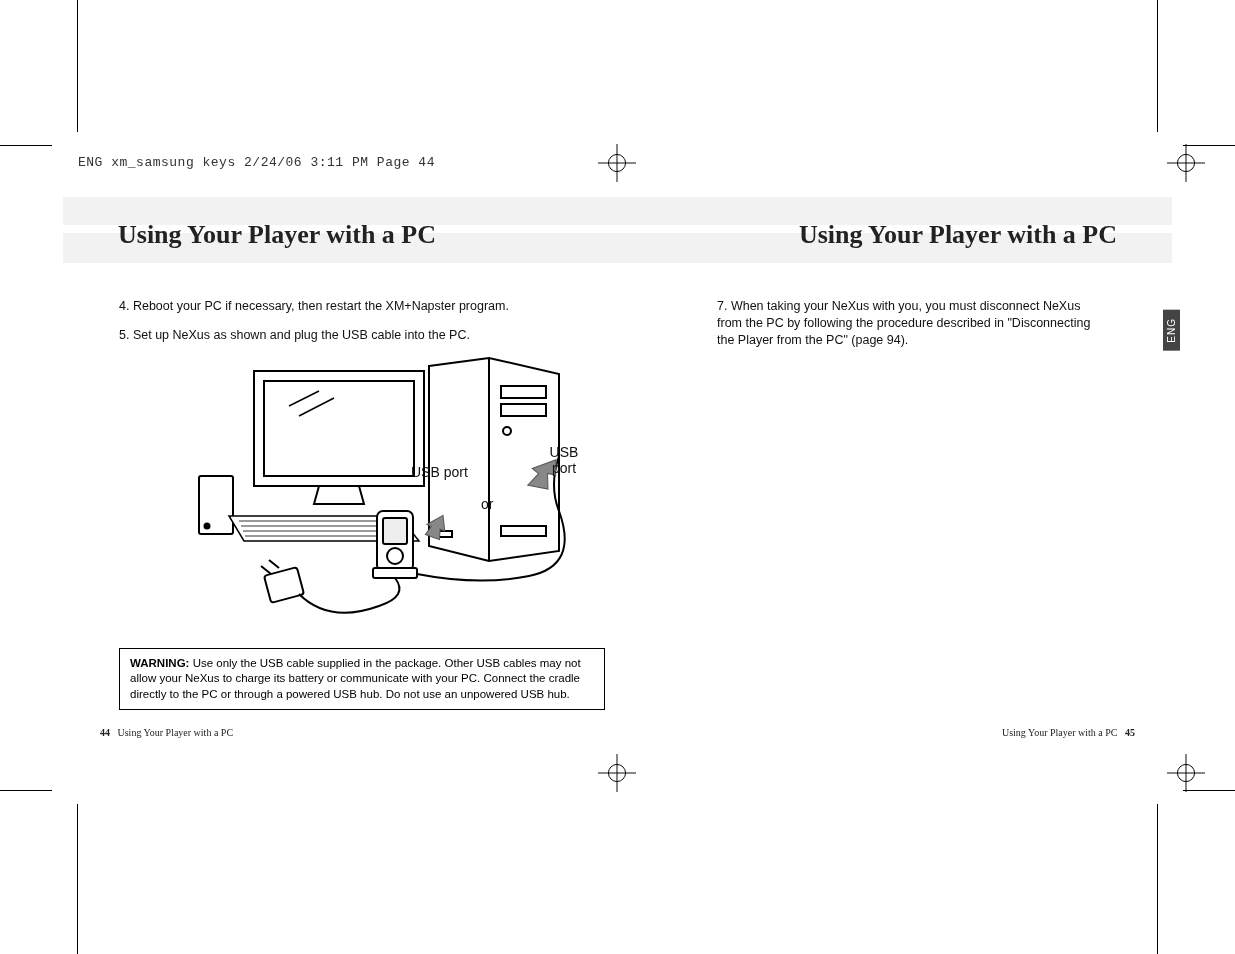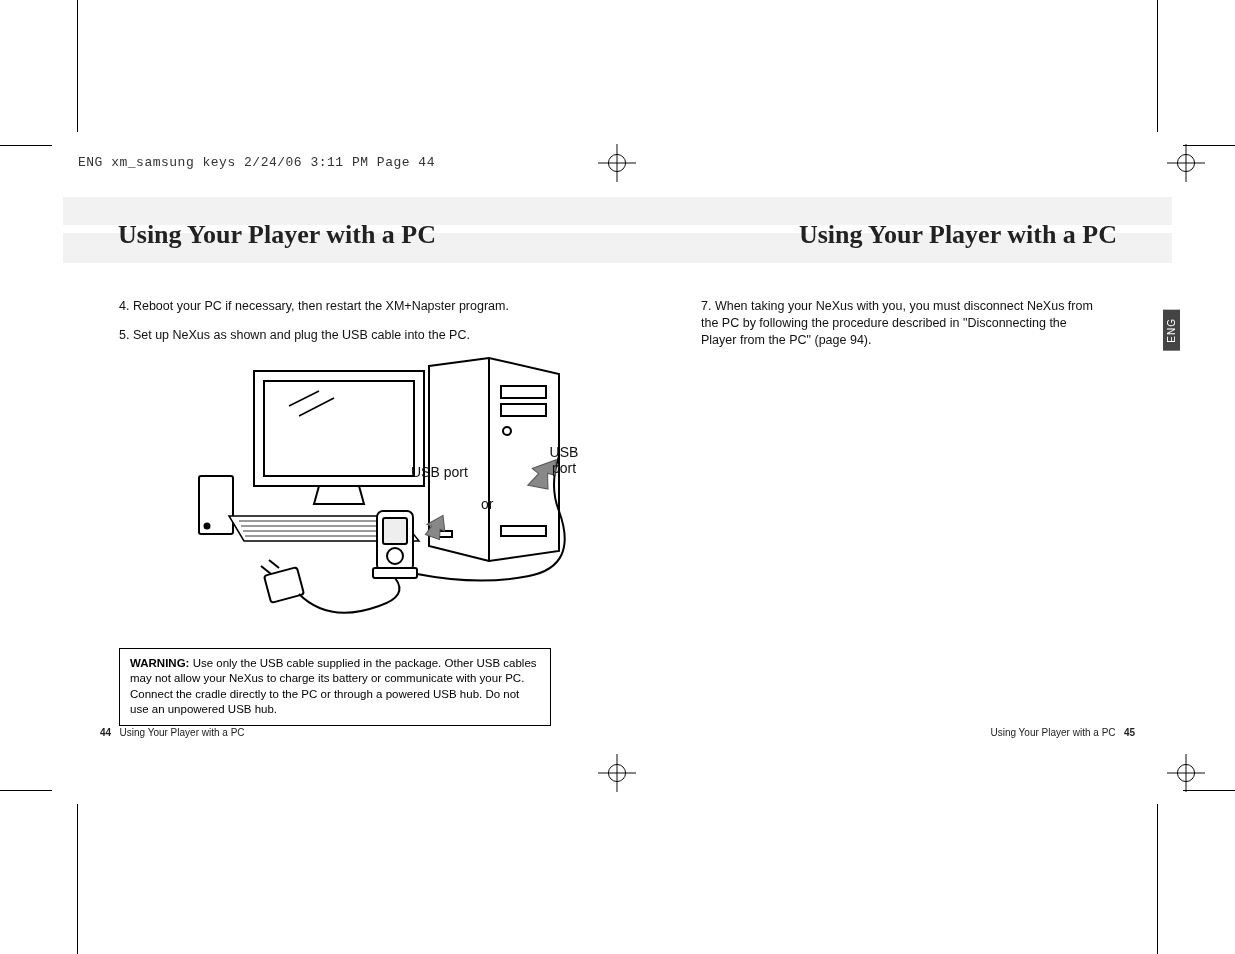--- a/index.html
+++ b/index.html
@@ -92,21 +92,21 @@
     font-size: 14px;
     color: #111;
     text-align: center;
   }
 
   .warning {
     border: 1px solid #000;
     padding: 7px 10px;
     font-size: 11.5px;
     line-height: 1.35;
-    width: 432px;
+    width: 486px;
     margin-top: 4px;
   }
   .warning b { font-weight: bold; }
 
   .eng-tab {
     position: absolute;
     right: -8px;
     top: 20px;
     background: #444;
     color: #fff;
@@ -116,20 +116,21 @@
     writing-mode: vertical-rl;
     text-orientation: mixed;
     transform: rotate(180deg);
   }
 
   .footer-left, .footer-right {
     position: absolute;
     bottom: 216px;
     font-size: 10px;
     color: #222;
+    font-family: Liberation Serif, serif;
   }
   .footer-left { left: 100px; }
   .footer-right { right: 100px; }
   .footer-left b, .footer-right b { font-weight: bold; font-size: 10px; }
 </style>
 </head>
 <body>
 
 <div class="crop-tl"></div>
 <div class="crop-tl2"></div>

